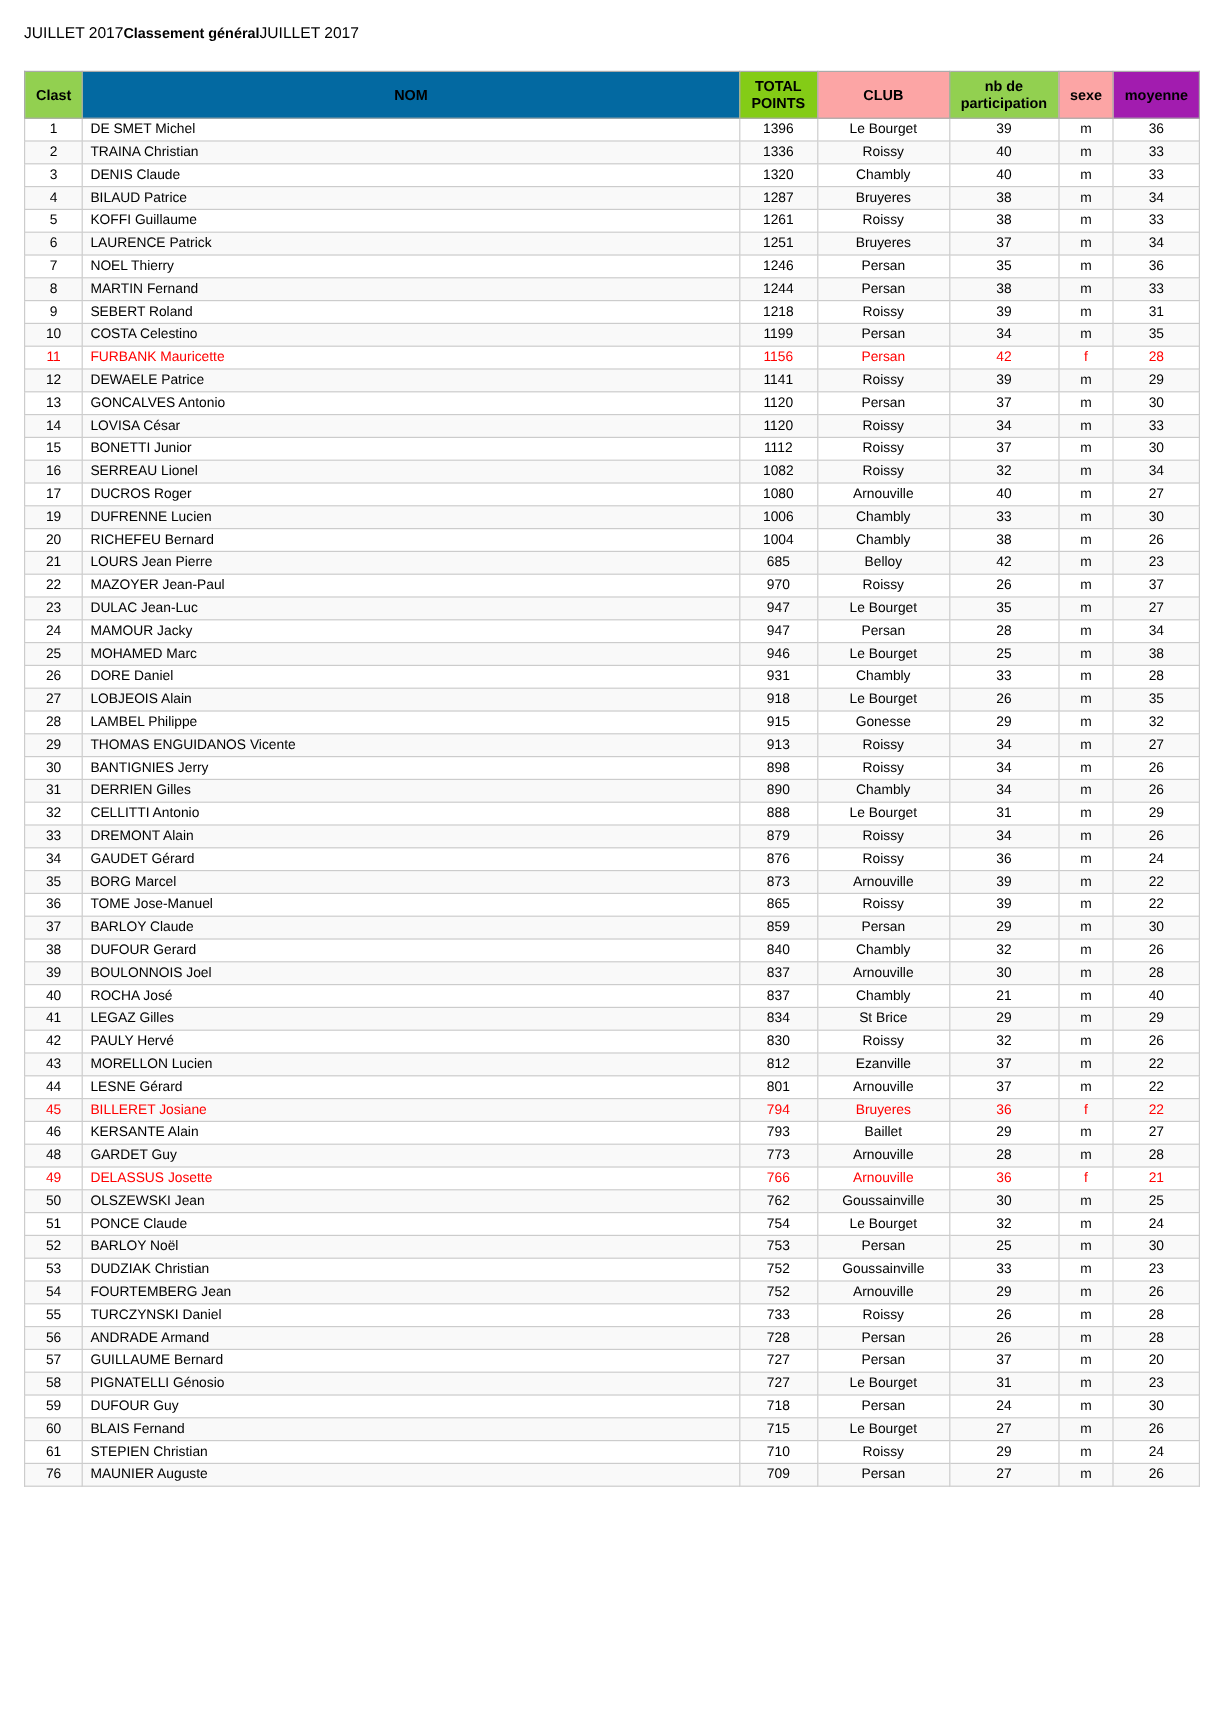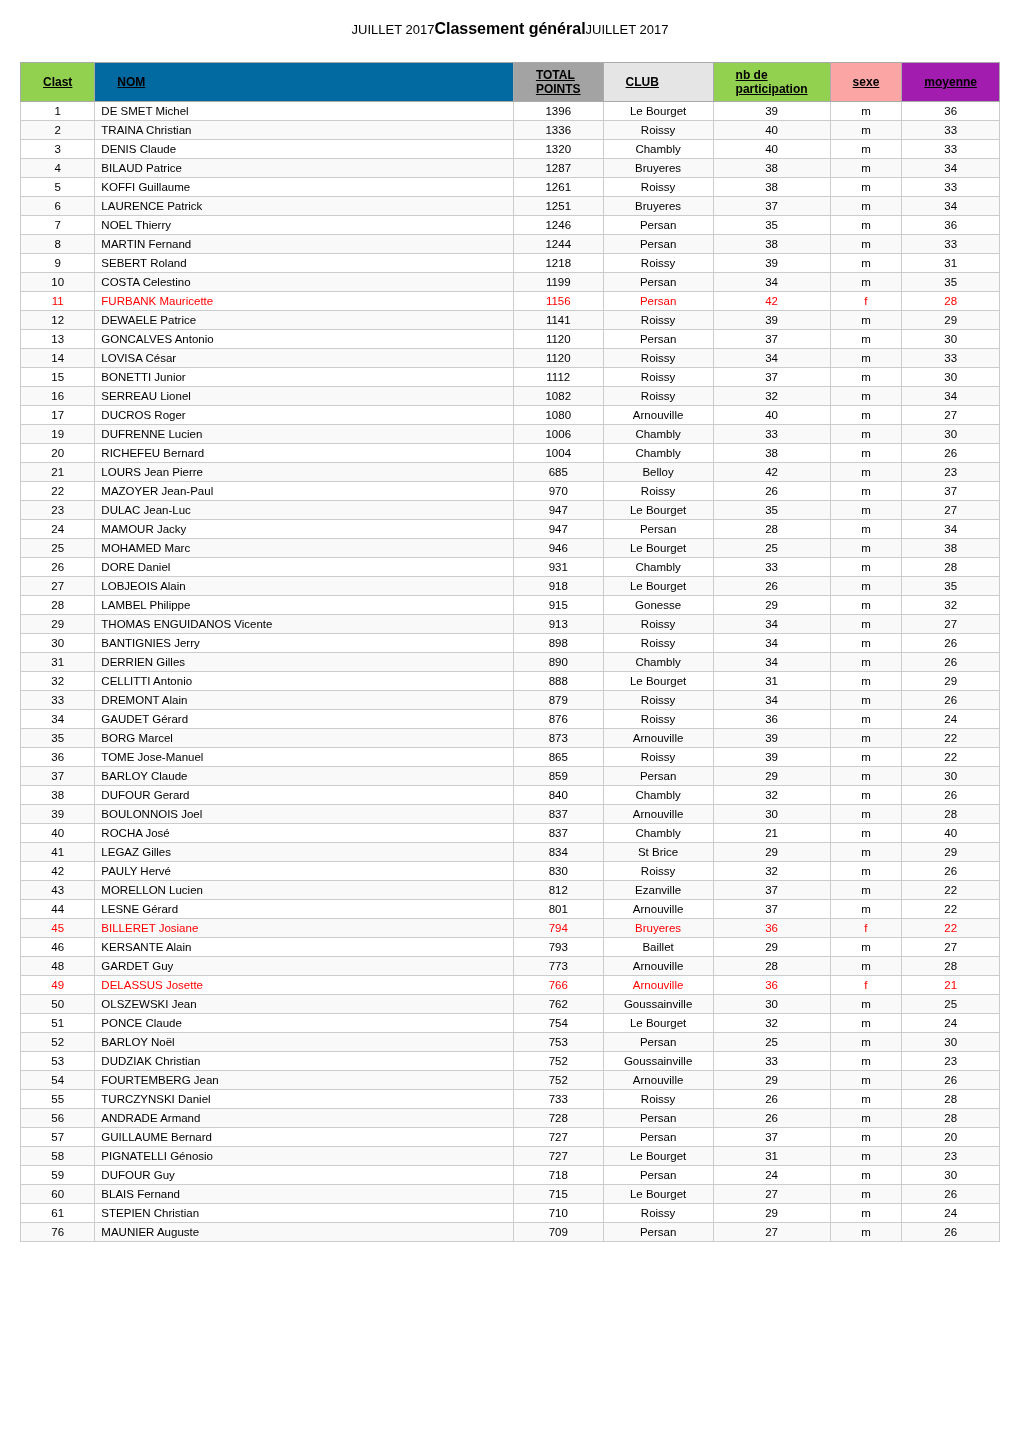--- a/index.html
+++ b/index.html
@@ -5,48 +5,47 @@
     * { margin: 0; padding: 0; box-sizing: border-box; }
     body {
       font-family: Arial, sans-serif;
       font-size: 12px;
       background: #fff;
       color: #000;
       padding: 20px;
     }
     .page-header {
       display: flex;
-      justify-content: center;
+      justify-content: flex-start;
       align-items: center;
       margin-bottom: 24px;
     }
     .header-left, .header-right {
       font-size: 13px;
       font-weight: normal;
     }
     .header-center {
-      font-size: 16px;
+      font-size: 12px;
       font-weight: bold;
     }
     table {
       width: 100%;
       border-collapse: collapse;
       margin-top: 10px;
     }
     thead tr {
       background-color: #c6efce;
     }
     thead th {
       border: 1px solid #aaa;
-      padding: 5px 22px;
-      text-align: left;
+      padding: 5px 9px;
+      text-align: center;
       font-weight: bold;
       font-size: 12px;
       background-color: #92d050;
-      text-decoration: underline;
     }
     tbody tr {
       background-color: #fff;
     }
     tbody tr:nth-child(even) {
       background-color: #f9f9f9;
     }
     tbody td {
       border: 1px solid #ccc;
       padding: 3px 6px;
@@ -54,22 +53,22 @@
       font-size: 11.5px;
     }
     tbody td.name-cell {
       text-align: left;
     }
     .female-row {
       color: #ff0000;
     }
     .th-clast { width: 40px; background-color: #92d050; }
     .th-nom { background-color: #0369a1; }
-    .th-total { width: 65px; background-color: #a3a3a3; }
-    .th-club { width: 110px; background-color: #e5e5e5; }
+    .th-total { width: 65px; background-color: #84cc16; }
+    .th-club { width: 110px; background-color: #fca5a5; }
     .th-nb { width: 75px; background-color: #92d050; }
     .th-sexe { width: 45px; background-color: #fca5a5; }
     .th-moy { width: 65px; background-color: #a21caf; }
   </style>
 </head>
 <body>
 
 <div class="page-header">
   <span class="header-left">JUILLET 2017</span>
   <span class="header-center">Classement général</span>

